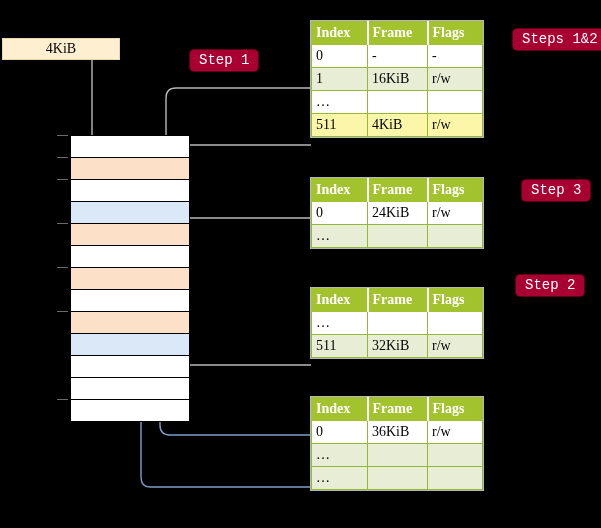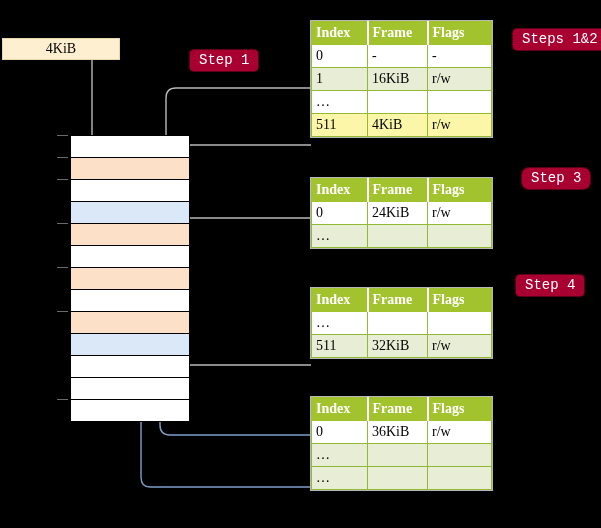--- a/index.html
+++ b/index.html
@@ -26,21 +26,21 @@
           box-sizing:border-box;text-align:left;vertical-align:middle;
           color:#000;font-weight:normal;}
   .ptable th{background:#a3c32e;color:#fff;font-weight:bold;
           font-size:14px;border-color:#a3c32e;}
   .ptable th + th{border-left:2px solid #ffffff;}
   .ptable .alt td{background:#e8eed5;}
   .ptable .plain td{background:#ffffff;}
   .ptable td.hl{background:#fbf6a8;}
   .c-index{width:56px;}
   .c-frame{width:60px;}
-  .c-flags{width:64px;}
+  .c-flags{width:55px;}
 
   
   .memcol{position:absolute;box-sizing:border-box;}
   .memcell{position:absolute;left:0;box-sizing:border-box;
            border:1px solid #000;width:120px;height:23px;background:#fff;}
   .memcell.orange{background:#fde0c8;}
   .memcell.blue{background:#dbe8f7;}
   .tick{position:absolute;height:1px;background:#6b6b6b;width:11px;}
 
   
@@ -77,22 +77,22 @@
 
     <path d="M311,435 L170,435 Q160,435 160,425 L160,325" fill="none" stroke="#7f9fc8" stroke-width="1.4" marker-end="url(#bArrow)"></path>
 
     <path d="M311,487 L150,487 Q141,487 141,477 L141,207" fill="none" stroke="#7f9fc8" stroke-width="1.4" marker-end="url(#bArrow)"></path>
   </svg>
 
   <div class="vabox" style="left:2px;top:38px;width:118px;height:22px;">4KiB</div>
 
   <div class="badge" style="left:190px;top:40px;">Step 1</div>
   <div class="badge" style="left:513px;top:19px;">Steps 1&amp;2</div>
-  <div class="badge" style="left:522px;top:158px;border-radius:7px;">Step 3</div>
-  <div class="badge" style="left:516px;top:265px;">Step 4</div>
+  <div class="badge" style="left:522px;top:170px;">Step 3</div>
+  <div class="badge" style="left:516px;top:265px;">Step 2</div>
 
   <div class="memcol" style="left:70px;top:135px;width:120px;height:299px;">
       <div class="memcell" style="top: 0px;"></div>
       <div class="memcell orange" style="top: 22px;"></div>
       <div class="memcell" style="top: 44px;"></div>
       <div class="memcell blue" style="top: 66px;"></div>
       <div class="memcell orange" style="top: 88px;"></div>
       <div class="memcell" style="top: 110px;"></div>
       <div class="memcell orange" style="top: 132px;"></div>
       <div class="memcell" style="top: 154px;"></div>

